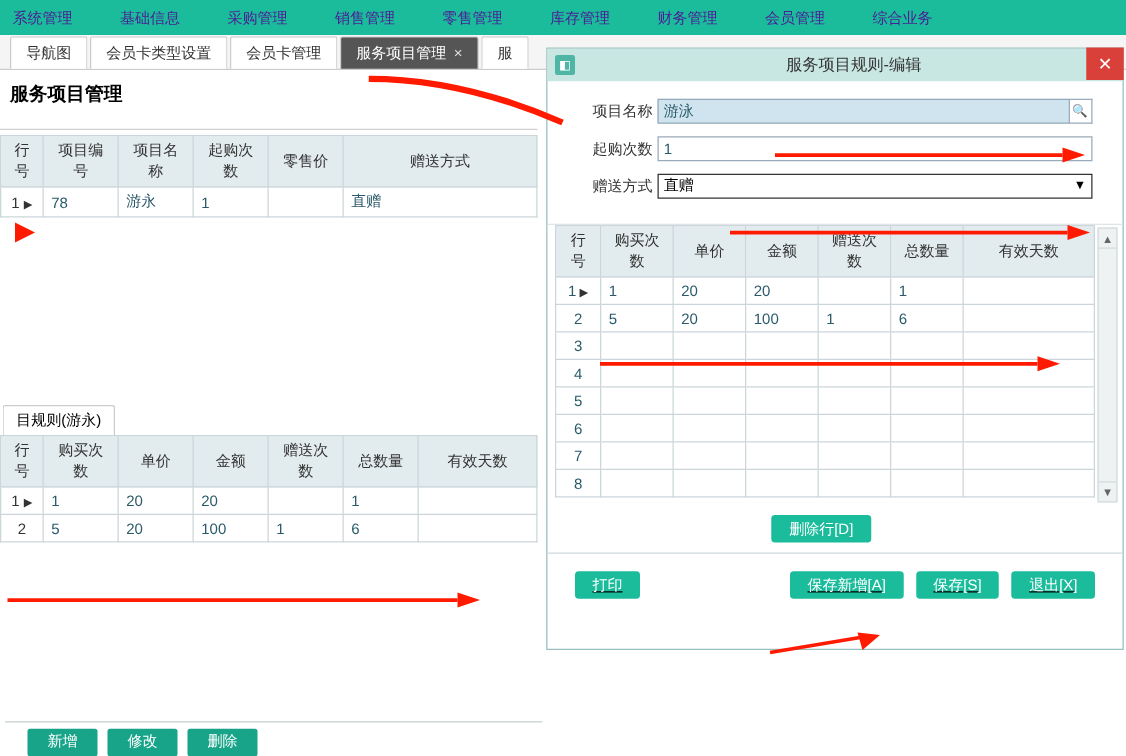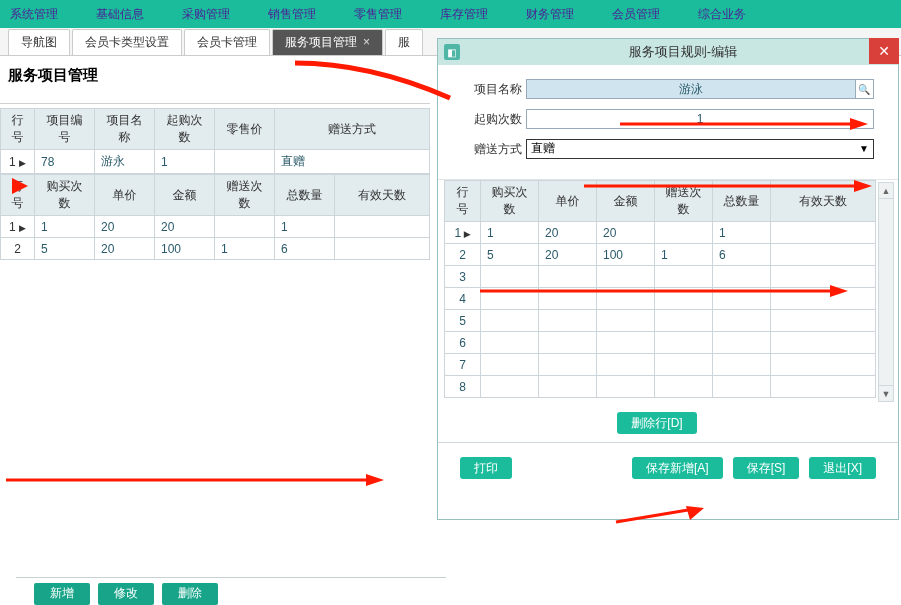--- a/index.html
+++ b/index.html
@@ -22,49 +22,49 @@
     .grid .ind { font-size: 9px; color: #333; }
 
     .main-area { width: 430px; }
     .top-grid-wrap { margin-top: 4px; }
 
     .section-label-wrap { margin-top: 150px; padding-left: 2px; }
     .section-label { display: inline-block; background: #fff; border: 1px solid #ccc; border-bottom: none; padding: 3px 10px; border-radius: 2px 2px 0 0; font-size: 12px; }
 
     .btm-grid-wrap { margin-top: 0; }
 
-    .bottom-bar { position: absolute; left: 16px; bottom: 0; width: 430px; height: 28px; border-top: 1px solid #c8d0d2; display: flex; align-items: center; gap: 8px; padding-left: 18px; background: #fff; padding-top: 4px; }
+    .bottom-bar { position: absolute; left: 4px; bottom: 0; width: 430px; height: 28px; border-top: 1px solid #c8d0d2; display: flex; align-items: center; gap: 8px; padding-left: 18px; background: #fff; padding-top: 4px; }
     .btn, .btn-g { display: inline-flex; align-items: center; justify-content: center; height: 22px; padding: 0 16px; color: #fff; border-radius: 2px; cursor: pointer; font-size: 12px; }
     .btn-g { background: #17a488; }
 
     
     .dialog { position: absolute; top: 38px; left: 437px; width: 462px; height: 482px; background: #fff; border: 1px solid #98bfbf; }
     .dialog-title { background: #c9e7e2; height: 26px; display: flex; align-items: center; padding-left: 6px; position: relative; }
     .dialog-title .dicon { width: 16px; height: 16px; background: #4fb5a5; border-radius: 2px; margin-right: 8px; display:inline-flex; align-items:center; justify-content:center; color:#fff; font-size:10px; }
     .dialog-title .dt { flex:1; text-align:center; font-size: 13px; color:#333; }
     .dialog-close { position: absolute; right: -1px; top: -1px; width: 30px; height: 26px; background: #d9403a; color: #fff; display: flex; align-items: center; justify-content: center; cursor: pointer; font-size: 14px; }
 
     .form-area { padding: 14px 24px 2px 24px; }
     .form-row { display: flex; align-items: center; margin-bottom: 10px; }
     .form-label { width: 60px; text-align: right; margin-right: 4px; color: #333; }
-    .form-input { flex: 1; height: 20px; border: 1px solid #9ab; background: #cfe4ee; padding: 0 4px; color: #2a5a6a; text-align: center; }
+    .form-input { flex: 1; height: 20px; border: 1px solid #9ab; background: #cfe4ee; padding: 0 4px; color: #2a5a6a; }
     .form-input.plain { background: #fff; }
     .form-look { width: 18px; height: 20px; border: 1px solid #9ab; border-left: none; display:flex; align-items:center; justify-content:center; font-size:10px; background:#fff; cursor:pointer; }
     .form-select { flex: 1; height: 20px; border: 1px solid #333; background: #fff; padding: 0 4px; position: relative; }
     .form-select .caret { position:absolute; right:4px; top:3px; font-size:10px; }
 
     .dlg-grid-wrap { position: relative; margin: 8px 0 0 0; padding: 0 22px 0 6px; height: 225px; overflow: hidden; border-top: 1px solid #e0e6e8; }
     .dlg-grid-wrap .grid td { color:#2a5a6a; }
     .dlg-scroll { position:absolute; right:4px; top:2px; width:16px; bottom:2px; background:#eef2f3; border:1px solid #d0dadd; }
     .dlg-scroll .up, .dlg-scroll .dn { height:16px; display:flex; align-items:center; justify-content:center; font-size:9px; color:#666; }
     .dlg-scroll .up{border-bottom:1px solid #d0dadd;}
     .dlg-scroll .dn{border-top:1px solid #d0dadd; position:absolute; bottom:0; left:0; right:0;}
 
     .dlg-delrow { display:flex; justify-content:center; padding: 8px 22px 0 0; }
-    .dlg-footer { display:flex; align-items:center; padding: 14px 22px 8px 22px; gap: 10px; border-top: 1px solid #d0dadd; margin-top: 8px;}
+    .dlg-footer { display:flex; align-items:center; padding: 14px 22px 8px 22px; gap: 10px; border-top: 1px solid #d0dadd; margin-top: 8px; text-decoration: underline;}
     .dlg-footer .spacer { flex:1; }
     .btn-teal { background:#1abc9c; color:#fff; height:22px; padding:0 14px; display:inline-flex; align-items:center; justify-content:center; border-radius:3px; cursor:pointer; }
 
     
     .anno { position:absolute; pointer-events:none; }
     .anno svg { overflow: visible; }
   </style>
 </head>
 <body>
 
@@ -109,20 +109,23 @@
           <td>78</td>
           <td>游永</td>
           <td>1</td>
           <td></td>
           <td>直赠</td>
         </tr>
       </tbody>
     </table>
   </div>
 
+  <div class="section-label-wrap">
+    <span class="section-label">目规则(游永)</span>
+  </div>
 
   <div class="btm-grid-wrap">
     <table class="grid">
       <thead>
           <tr>
         <th style="width:34px">行号</th>
         <th style="width:60px">购买次数</th>
         <th style="width:60px">单价</th>
         <th style="width:60px">金额</th>
         <th style="width:60px">赠送次数</th>

